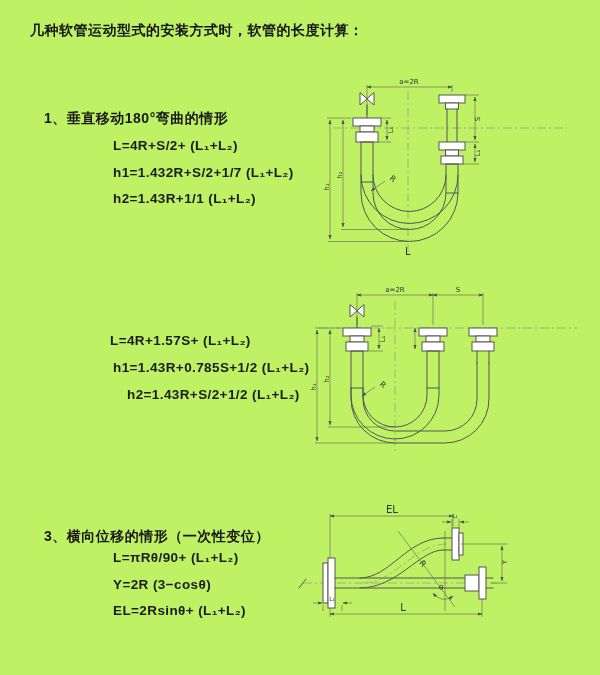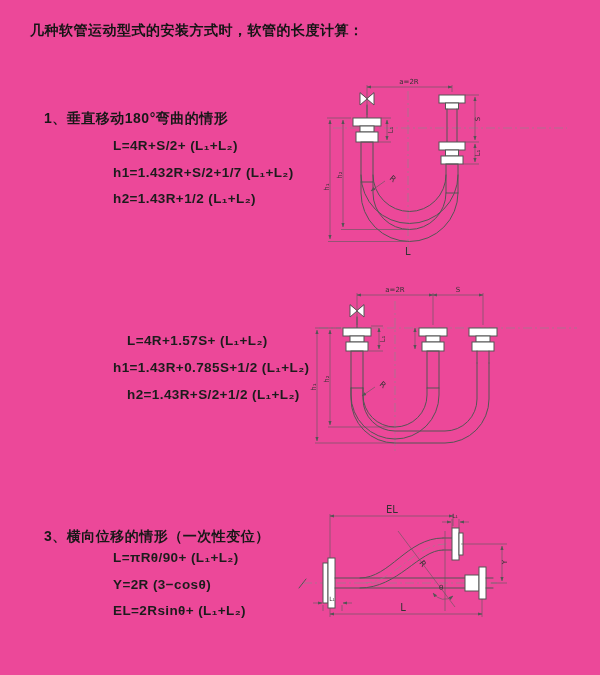--- a/index.html
+++ b/index.html
@@ -1,17 +1,17 @@
 <!DOCTYPE html>
 <html><head>
 <meta charset="utf-8">
 <style>
   html,body{margin:0;padding:0;background:#f6f6f6;}
   .page{
-    position:relative;width:600px;height:675px;background:#ec4899;
+    position:relative;width:600px;height:675px;background:#bef264;
     font-family:"Liberation Sans","DejaVu Sans",sans-serif;
     color:#1a1a1a;overflow:hidden;
   }
   .title{
     position:absolute;font-size:14px;font-weight:700;letter-spacing:.5px;color:#151515;
   }
   .heading{
     position:absolute;font-size:14px;font-weight:700;letter-spacing:.5px;color:#181818;
   }
   .formula{
@@ -29,21 +29,21 @@
 </head>
 <body>
 
 <div class="page">
 
   <div class="title" style="left:30px;top:22px">几种软管运动型式的安装方式时，软管的长度计算：</div>
 
   <div class="heading" style="left:44px;top:110px">1、垂直移动180°弯曲的情形</div>
   <div class="formula" style="left:65px;top:138px">L=4R+S/2+ (L₁+L₂)</div>
   <div class="formula" style="left:65px;top:165px">h1=1.432R+S/2+1/7 (L₁+L₂)</div>
-  <div class="formula" style="left:65px;top:191px">h2=1.43R+1/2 (L₁+L₂)</div>
+  <div class="formula" style="left:65px;top:191px">h2=1.43R+1/1 (L₁+L₂)</div>
 
   <svg class="diag" style="left:315px;top:75px" width="275" height="185" viewBox="0 0 275 185">
     <defs>
       <pattern id="hp1" width="4" height="4" patternUnits="userSpaceOnUse">
         <path d="M0,4 L4,0 M0,0 L4,4" stroke="#8a8a8a" stroke-width="0.5"></path>
       </pattern>
       <marker id="ar1" viewBox="0 0 10 10" refX="9" refY="5" markerWidth="8" markerHeight="8" orient="auto-start-reverse">
         <path d="M0,1.5 L10,5 L0,8.5 z" fill="#555"></path>
       </marker>
     </defs>
@@ -102,21 +102,21 @@
     <text x="94" y="9" text-anchor="middle">a=2R</text>
     <text x="163" y="46" text-anchor="middle" transform="rotate(-90 163 44)">S</text>
     <text x="163" y="80" text-anchor="middle" transform="rotate(-90 163 78)">L₁</text>
     <text x="76" y="57" text-anchor="middle" transform="rotate(-90 76 55)">L₁</text>
     <text x="25" y="102" text-anchor="middle" transform="rotate(-90 25 100)">h₂</text>
     <text x="12" y="114" text-anchor="middle" transform="rotate(-90 12 112)">h₁</text>
     <text class="med" x="74" y="104" transform="rotate(40 74 104)">R</text>
     <text class="big" x="90" y="180">L</text>
   </svg>
 
-  <div class="formula" style="left:79px;top:333px">L=4R+1.57S+ (L₁+L₂)</div>
+  <div class="formula" style="left:62px;top:333px">L=4R+1.57S+ (L₁+L₂)</div>
   <div class="formula" style="left:65px;top:360px">h1=1.43R+0.785S+1/2 (L₁+L₂)</div>
   <div class="formula" style="left:79px;top:387px">h2=1.43R+S/2+1/2 (L₁+L₂)</div>
 
   <svg class="diag" style="left:305px;top:283px" width="290" height="190" viewBox="0 0 290 190">
     <defs>
       <pattern id="hp2" width="4" height="4" patternUnits="userSpaceOnUse">
         <path d="M0,4 L4,0 M0,0 L4,4" stroke="#8a8a8a" stroke-width="0.5"></path>
       </pattern>
       <marker id="ar2" viewBox="0 0 10 10" refX="9" refY="5" markerWidth="8" markerHeight="8" orient="auto-start-reverse">
         <path d="M0,1.5 L10,5 L0,8.5 z" fill="#555"></path>

